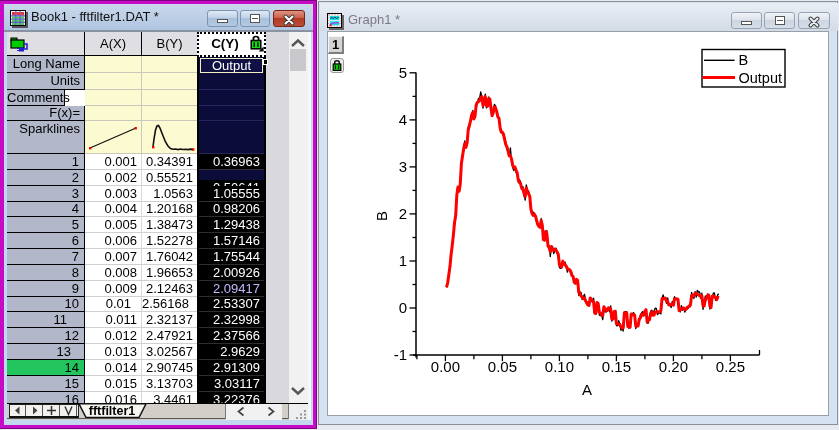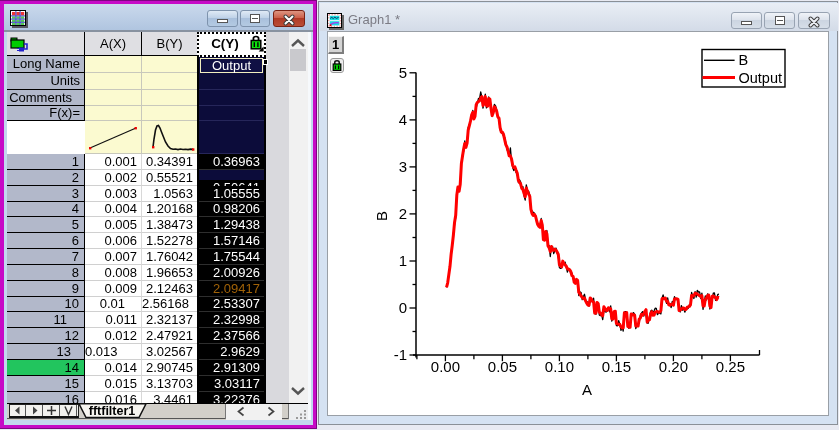--- a/index.html
+++ b/index.html
@@ -29,20 +29,21 @@
         <rect x="10.6" y="12.8" width="3.6" height="2.2"></rect>
       </g>
 <g stroke="#44c" stroke-width="1" fill="none">
 <line x1="1" y1="5.9" x2="15" y2="5.9"></line>
         <line x1="1" y1="9.1" x2="15" y2="9.1"></line>
         <line x1="1" y1="12.3" x2="15" y2="12.3"></line>
 <line x1="5.9" y1="1" x2="5.9" y2="15"></line>
         <line x1="10.1" y1="1" x2="10.1" y2="15"></line>
       </g>
 </svg>
+<div class="ab" style="left:31px;top:8px;width:180px;height:18px;font-size:13px;color:#101010;line-height:18px">Book1 - fftfilter1.DAT *</div>
 <div class="ab" style="left:207px;top:10px;width:31px;height:17px;background:linear-gradient(#dfeaf5,#c0d2e8 45%,#a9c0dc 50%,#b4cae2);border:1px solid #7e93ad;border-radius:3px;box-sizing:border-box">
       <div class="ab" style="left:50%;top:8px;width:11px;height:4px;margin-left:-6px;background:#fff;border:1px solid #555;box-sizing:border-box"></div>
     </div>
 <div class="ab" style="left:240px;top:10px;width:30px;height:17px;background:linear-gradient(#dfeaf5,#c0d2e8 45%,#a9c0dc 50%,#b4cae2);border:1px solid #7e93ad;border-radius:3px;box-sizing:border-box">
       <div class="ab" style="left:50%;top:3px;width:10px;height:9px;margin-left:-5px;border:1px solid #555;background:#fff;box-sizing:border-box">
         <div class="ab" style="left:1px;top:1px;right:1px;height:2px;background:#fff;border-bottom:1px solid #555"></div>
       </div>
     </div>
 <div class="ab" style="left:273px;top:10px;width:32px;height:17px;background:linear-gradient(#dd9581,#cd604b 45%,#b03a26 50%,#bb4e37);border:1px solid #7a2214;border-radius:3px;box-sizing:border-box">
       <svg class="ab" style="left:50%;top:2.5px;margin-left:-6px" width="12" height="12">
@@ -59,22 +60,23 @@
       <div class="ab" style="left:135px;top:0px;width:55px;height:24px;background:#dfdfe3;border-bottom:1px solid #000;box-sizing:border-box;font-size:13px;text-align:center;line-height:24px">B(Y)</div>
       <svg class="ab" style="left:3px;top:3px" width="20" height="19">
 <rect x="1" y="3" width="6" height="3" fill="#0a0" stroke="#000" stroke-width="1"></rect>
 <rect x="1" y="5" width="13" height="8" fill="#0c0" stroke="#000" stroke-width="1.2"></rect>
 <path d="M14 9 L17 9 L17 14 L13 14" stroke="#22c" stroke-width="1.6" fill="none"></path>
 <rect x="9" y="12.5" width="5" height="4" fill="#22c"></rect>
 <path d="M9.5 13.5 L7 13.5 M9.5 15.5 L7 15.5" stroke="#22c" stroke-width="1.2"></path>
 </svg>
       <div class="ab" style="left:0px;top:24px;width:78px;height:17px;background:#b2b8ca;border-bottom:1px solid #000;border-right:1px solid #000;box-sizing:border-box;font-size:13px;text-align:right;padding-right:4px;line-height:16px">Long Name</div>
       <div class="ab" style="left:0px;top:41px;width:78px;height:17px;background:#b2b8ca;border-bottom:1px solid #000;border-right:1px solid #000;box-sizing:border-box;font-size:13px;text-align:right;padding-right:4px;line-height:16px">Units</div>
-      <div class="ab" style="left:0px;top:58px;width:78px;height:16px;background:#b2b8ca;border-bottom:1px solid #000;border-right:1px solid #000;box-sizing:border-box;font-size:13px;text-align:right;padding-right:12px;line-height:15px">Comments</div>
+      <div class="ab" style="left:0px;top:58px;width:58px;height:16px;background:#b2b8ca;border-bottom:1px solid #000;border-right:1px solid #000;box-sizing:border-box;font-size:13px;text-align:right;padding-right:12px;line-height:15px">Comments</div>
       <div class="ab" style="left:0px;top:74px;width:78px;height:15px;background:#b2b8ca;border-bottom:1px solid #000;border-right:1px solid #000;box-sizing:border-box;font-size:13px;text-align:right;padding-right:4px;line-height:14px">F(x)=</div>
+      <div class="ab" style="left:0px;top:89px;width:78px;height:33px;background:#b2b8ca;border-bottom:1px solid #000;border-right:1px solid #000;box-sizing:border-box;font-size:13px;text-align:right;padding-right:4px;line-height:16px">Sparklines</div>
       <div class="ab" style="left:78px;top:24px;width:112px;height:98px;background:#fbfad0"></div>
       <div class="ab" style="left:78px;top:40px;width:112px;height:1px;background:#c8c8bc"></div>
       <div class="ab" style="left:78px;top:57px;width:112px;height:1px;background:#c8c8bc"></div>
       <div class="ab" style="left:78px;top:73px;width:112px;height:1px;background:#c8c8bc"></div>
       <div class="ab" style="left:78px;top:88px;width:112px;height:1px;background:#c8c8bc"></div>
       <div class="ab" style="left:78px;top:121px;width:112px;height:1px;background:#c8c8bc"></div>
       <div class="ab" style="left:134px;top:24px;width:1px;height:98px;background:#c8c8bc"></div>
       <svg class="ab" style="left:78px;top:89px" width="56" height="33">
 <line x1="5" y1="27" x2="51" y2="7" stroke="#111" stroke-width="1.2"></line>
 <rect x="4" y="26" width="2.4" height="2.4" fill="#e00"></rect>
@@ -106,30 +108,30 @@
       <div class="ab" style="left:0px;top:217px;width:78px;height:16px;background:#b2b8ca;border-bottom:1px solid #000;border-right:1px solid #000;box-sizing:border-box;font-size:13px;text-align:right;padding-right:5px;line-height:15px">7</div>
       <div class="ab" style="left:78px;top:217px;width:57px;height:16px;background:#fff;border-bottom:1px solid #d0d0d0;border-right:1px solid #d8d8d8;box-sizing:border-box;font-size:13px;text-align:right;padding-right:4px;line-height:15px">0.007</div>
       <div class="ab" style="left:135px;top:217px;width:55px;height:16px;background:#fff;border-bottom:1px solid #d0d0d0;box-sizing:border-box;font-size:13px;text-align:right;padding-right:4px;line-height:15px">1.76042</div>
       <div class="ab" style="left:0px;top:233px;width:78px;height:16px;background:#b2b8ca;border-bottom:1px solid #000;border-right:1px solid #000;box-sizing:border-box;font-size:13px;text-align:right;padding-right:5px;line-height:15px">8</div>
       <div class="ab" style="left:78px;top:233px;width:57px;height:16px;background:#fff;border-bottom:1px solid #d0d0d0;border-right:1px solid #d8d8d8;box-sizing:border-box;font-size:13px;text-align:right;padding-right:4px;line-height:15px">0.008</div>
       <div class="ab" style="left:135px;top:233px;width:55px;height:16px;background:#fff;border-bottom:1px solid #d0d0d0;box-sizing:border-box;font-size:13px;text-align:right;padding-right:4px;line-height:15px">1.96653</div>
       <div class="ab" style="left:0px;top:249px;width:78px;height:16px;background:#b2b8ca;border-bottom:1px solid #000;border-right:1px solid #000;box-sizing:border-box;font-size:13px;text-align:right;padding-right:5px;line-height:15px">9</div>
       <div class="ab" style="left:78px;top:249px;width:57px;height:16px;background:#fff;border-bottom:1px solid #d0d0d0;border-right:1px solid #d8d8d8;box-sizing:border-box;font-size:13px;text-align:right;padding-right:4px;line-height:15px">0.009</div>
       <div class="ab" style="left:135px;top:249px;width:55px;height:16px;background:#fff;border-bottom:1px solid #d0d0d0;box-sizing:border-box;font-size:13px;text-align:right;padding-right:4px;line-height:15px">2.12463</div>
       <div class="ab" style="left:0px;top:265px;width:78px;height:15px;background:#b2b8ca;border-bottom:1px solid #000;border-right:1px solid #000;box-sizing:border-box;font-size:13px;text-align:right;padding-right:5px;line-height:14px">10</div>
-      <div class="ab" style="left:78px;top:265px;width:57px;height:15px;background:#fff;border-bottom:1px solid #d0d0d0;border-right:1px solid #d8d8d8;box-sizing:border-box;font-size:13px;text-align:right;padding-right:16px;line-height:14px">0.01</div>
+      <div class="ab" style="left:78px;top:265px;width:57px;height:15px;background:#fff;border-bottom:1px solid #d0d0d0;border-right:1px solid #d8d8d8;box-sizing:border-box;font-size:13px;text-align:right;padding-right:10px;line-height:14px">0.01</div>
       <div class="ab" style="left:135px;top:265px;width:55px;height:15px;background:#fff;border-bottom:1px solid #d0d0d0;box-sizing:border-box;font-size:13px;text-align:left;padding-right:15px;line-height:14px">2.56168</div>
       <div class="ab" style="left:0px;top:280px;width:78px;height:16px;background:#b2b8ca;border-bottom:1px solid #000;border-right:1px solid #000;box-sizing:border-box;font-size:13px;text-align:right;padding-right:17px;line-height:15px">11</div>
       <div class="ab" style="left:78px;top:280px;width:57px;height:16px;background:#fff;border-bottom:1px solid #d0d0d0;border-right:1px solid #d8d8d8;box-sizing:border-box;font-size:13px;text-align:right;padding-right:4px;line-height:15px">0.011</div>
       <div class="ab" style="left:135px;top:280px;width:55px;height:16px;background:#fff;border-bottom:1px solid #d0d0d0;box-sizing:border-box;font-size:13px;text-align:right;padding-right:4px;line-height:15px">2.32137</div>
       <div class="ab" style="left:0px;top:296px;width:78px;height:16px;background:#b2b8ca;border-bottom:1px solid #000;border-right:1px solid #000;box-sizing:border-box;font-size:13px;text-align:right;padding-right:5px;line-height:15px">12</div>
       <div class="ab" style="left:78px;top:296px;width:57px;height:16px;background:#fff;border-bottom:1px solid #d0d0d0;border-right:1px solid #d8d8d8;box-sizing:border-box;font-size:13px;text-align:right;padding-right:4px;line-height:15px">0.012</div>
       <div class="ab" style="left:135px;top:296px;width:55px;height:16px;background:#fff;border-bottom:1px solid #d0d0d0;box-sizing:border-box;font-size:13px;text-align:right;padding-right:4px;line-height:15px">2.47921</div>
       <div class="ab" style="left:0px;top:312px;width:78px;height:16px;background:#b2b8ca;border-bottom:1px solid #000;border-right:1px solid #000;box-sizing:border-box;font-size:13px;text-align:right;padding-right:13px;line-height:15px">13</div>
-      <div class="ab" style="left:78px;top:312px;width:57px;height:16px;background:#fff;border-bottom:1px solid #d0d0d0;border-right:1px solid #d8d8d8;box-sizing:border-box;font-size:13px;text-align:left;padding-right:4px;line-height:15px">0.013</div>
+      <div class="ab" style="left:78px;top:312px;width:57px;height:16px;background:#fff;border-bottom:1px solid #d0d0d0;border-right:1px solid #d8d8d8;box-sizing:border-box;font-size:13px;text-align:right;padding-right:4px;line-height:15px">0.013</div>
       <div class="ab" style="left:135px;top:312px;width:55px;height:16px;background:#fff;border-bottom:1px solid #d0d0d0;box-sizing:border-box;font-size:13px;text-align:right;padding-right:4px;line-height:15px">3.02567</div>
       <div class="ab" style="left:0px;top:328px;width:78px;height:16px;background:#22c55e;border-bottom:1px solid #000;border-right:1px solid #000;box-sizing:border-box;font-size:13px;text-align:right;padding-right:5px;line-height:15px">14</div>
       <div class="ab" style="left:78px;top:328px;width:57px;height:16px;background:#fff;border-bottom:1px solid #d0d0d0;border-right:1px solid #d8d8d8;box-sizing:border-box;font-size:13px;text-align:right;padding-right:4px;line-height:15px">0.014</div>
       <div class="ab" style="left:135px;top:328px;width:55px;height:16px;background:#fff;border-bottom:1px solid #d0d0d0;box-sizing:border-box;font-size:13px;text-align:right;padding-right:4px;line-height:15px">2.90745</div>
       <div class="ab" style="left:0px;top:344px;width:78px;height:16px;background:#b2b8ca;border-bottom:1px solid #000;border-right:1px solid #000;box-sizing:border-box;font-size:13px;text-align:right;padding-right:5px;line-height:15px">15</div>
       <div class="ab" style="left:78px;top:344px;width:57px;height:16px;background:#fff;border-bottom:1px solid #d0d0d0;border-right:1px solid #d8d8d8;box-sizing:border-box;font-size:13px;text-align:right;padding-right:4px;line-height:15px">0.015</div>
       <div class="ab" style="left:135px;top:344px;width:55px;height:16px;background:#fff;border-bottom:1px solid #d0d0d0;box-sizing:border-box;font-size:13px;text-align:right;padding-right:4px;line-height:15px">3.13703</div>
       <div class="ab" style="left:0px;top:360px;width:78px;height:16px;background:#b2b8ca;border-bottom:1px solid #000;border-right:1px solid #000;box-sizing:border-box;font-size:13px;text-align:right;padding-right:5px;line-height:15px">16</div>
       <div class="ab" style="left:78px;top:360px;width:57px;height:16px;background:#fff;border-bottom:1px solid #d0d0d0;border-right:1px solid #d8d8d8;box-sizing:border-box;font-size:13px;text-align:right;padding-right:4px;line-height:15px">0.016</div>
       <div class="ab" style="left:135px;top:360px;width:55px;height:16px;background:#fff;border-bottom:1px solid #d0d0d0;box-sizing:border-box;font-size:13px;text-align:right;padding-right:4px;line-height:15px">3.4461</div>
@@ -163,21 +165,21 @@
       <div class="ab" style="left:192px;top:121px;width:65px;height:1px;background:#26265a"></div>
       <div class="ab" style="left:256px;top:27px;width:5px;height:6px;background:#000;border:1px solid #fff;box-sizing:border-box"></div>
       <div class="ab" style="left:192px;top:122px;width:65px;height:16px;background:#000;border-bottom:1px solid #2e2e2e;box-sizing:border-box;color:#fff;font-size:13px;text-align:right;padding-right:4px;line-height:15px">0.36963</div>
       <div class="ab" style="left:192px;top:148px;width:65px;height:16px;background:#000;border-bottom:1px solid #2e2e2e;box-sizing:border-box;color:#fff;font-size:13px;text-align:right;padding-right:4px;line-height:15px">0.50641</div>
       <div class="ab" style="left:192px;top:154px;width:65px;height:16px;background:#000;border-bottom:1px solid #2e2e2e;box-sizing:border-box;color:#fff;font-size:13px;text-align:right;padding-right:4px;line-height:15px">1.05555</div>
       <div class="ab" style="left:192px;top:170px;width:65px;height:15px;background:#000;border-bottom:1px solid #2e2e2e;box-sizing:border-box;color:#fff;font-size:13px;text-align:right;padding-right:4px;line-height:14px">0.98206</div>
       <div class="ab" style="left:192px;top:185px;width:65px;height:16px;background:#000;border-bottom:1px solid #2e2e2e;box-sizing:border-box;color:#fff;font-size:13px;text-align:right;padding-right:4px;line-height:15px">1.29438</div>
       <div class="ab" style="left:192px;top:201px;width:65px;height:16px;background:#000;border-bottom:1px solid #2e2e2e;box-sizing:border-box;color:#fff;font-size:13px;text-align:right;padding-right:4px;line-height:15px">1.57146</div>
       <div class="ab" style="left:192px;top:217px;width:65px;height:16px;background:#000;border-bottom:1px solid #2e2e2e;box-sizing:border-box;color:#fff;font-size:13px;text-align:right;padding-right:4px;line-height:15px">1.75544</div>
       <div class="ab" style="left:192px;top:233px;width:65px;height:16px;background:#000;border-bottom:1px solid #2e2e2e;box-sizing:border-box;color:#fff;font-size:13px;text-align:right;padding-right:4px;line-height:15px">2.00926</div>
-      <div class="ab" style="left:192px;top:249px;width:65px;height:16px;background:#000;border-bottom:1px solid #2e2e2e;box-sizing:border-box;color:#a16207;font-size:13px;text-align:right;padding-right:4px;line-height:15px">2.09417</div>
+      <div class="ab" style="left:192px;top:249px;width:65px;height:16px;background:#000;border-bottom:1px solid #2e2e2e;box-sizing:border-box;color:#c4b5fd;font-size:13px;text-align:right;padding-right:4px;line-height:15px">2.09417</div>
       <div class="ab" style="left:192px;top:265px;width:65px;height:15px;background:#000;border-bottom:1px solid #2e2e2e;box-sizing:border-box;color:#fff;font-size:13px;text-align:right;padding-right:4px;line-height:14px">2.53307</div>
       <div class="ab" style="left:192px;top:280px;width:65px;height:16px;background:#000;border-bottom:1px solid #2e2e2e;box-sizing:border-box;color:#fff;font-size:13px;text-align:right;padding-right:4px;line-height:15px">2.32998</div>
       <div class="ab" style="left:192px;top:296px;width:65px;height:16px;background:#000;border-bottom:1px solid #2e2e2e;box-sizing:border-box;color:#fff;font-size:13px;text-align:right;padding-right:4px;line-height:15px">2.37566</div>
       <div class="ab" style="left:192px;top:312px;width:65px;height:16px;background:#000;border-bottom:1px solid #2e2e2e;box-sizing:border-box;color:#fff;font-size:13px;text-align:right;padding-right:4px;line-height:15px">2.9629</div>
       <div class="ab" style="left:192px;top:328px;width:65px;height:16px;background:#000;border-bottom:1px solid #2e2e2e;box-sizing:border-box;color:#fff;font-size:13px;text-align:right;padding-right:4px;line-height:15px">2.91309</div>
       <div class="ab" style="left:192px;top:344px;width:65px;height:16px;background:#000;border-bottom:1px solid #2e2e2e;box-sizing:border-box;color:#fff;font-size:13px;text-align:right;padding-right:4px;line-height:15px">3.03117</div>
       <div class="ab" style="left:192px;top:360px;width:65px;height:16px;background:#000;border-bottom:1px solid #2e2e2e;box-sizing:border-box;color:#fff;font-size:13px;text-align:right;padding-right:4px;line-height:15px">3.22376</div>
       <div class="ab" style="left:0px;top:371px;width:301px;height:17px;background:#d2cfc9;border-top:1px solid #000;box-sizing:border-box"></div>
       <div class="ab" style="left:2px;top:372px;width:70px;height:15px;border:1px solid #222;border-bottom:3px solid #111;box-sizing:border-box;background:#f2f1ee"></div>
       <div class="ab" style="left:2px;top:373px;width:17px;height:11px;border-right:1px solid #555;box-sizing:border-box;text-align:center;line-height:0"><svg width="17" height="11">

